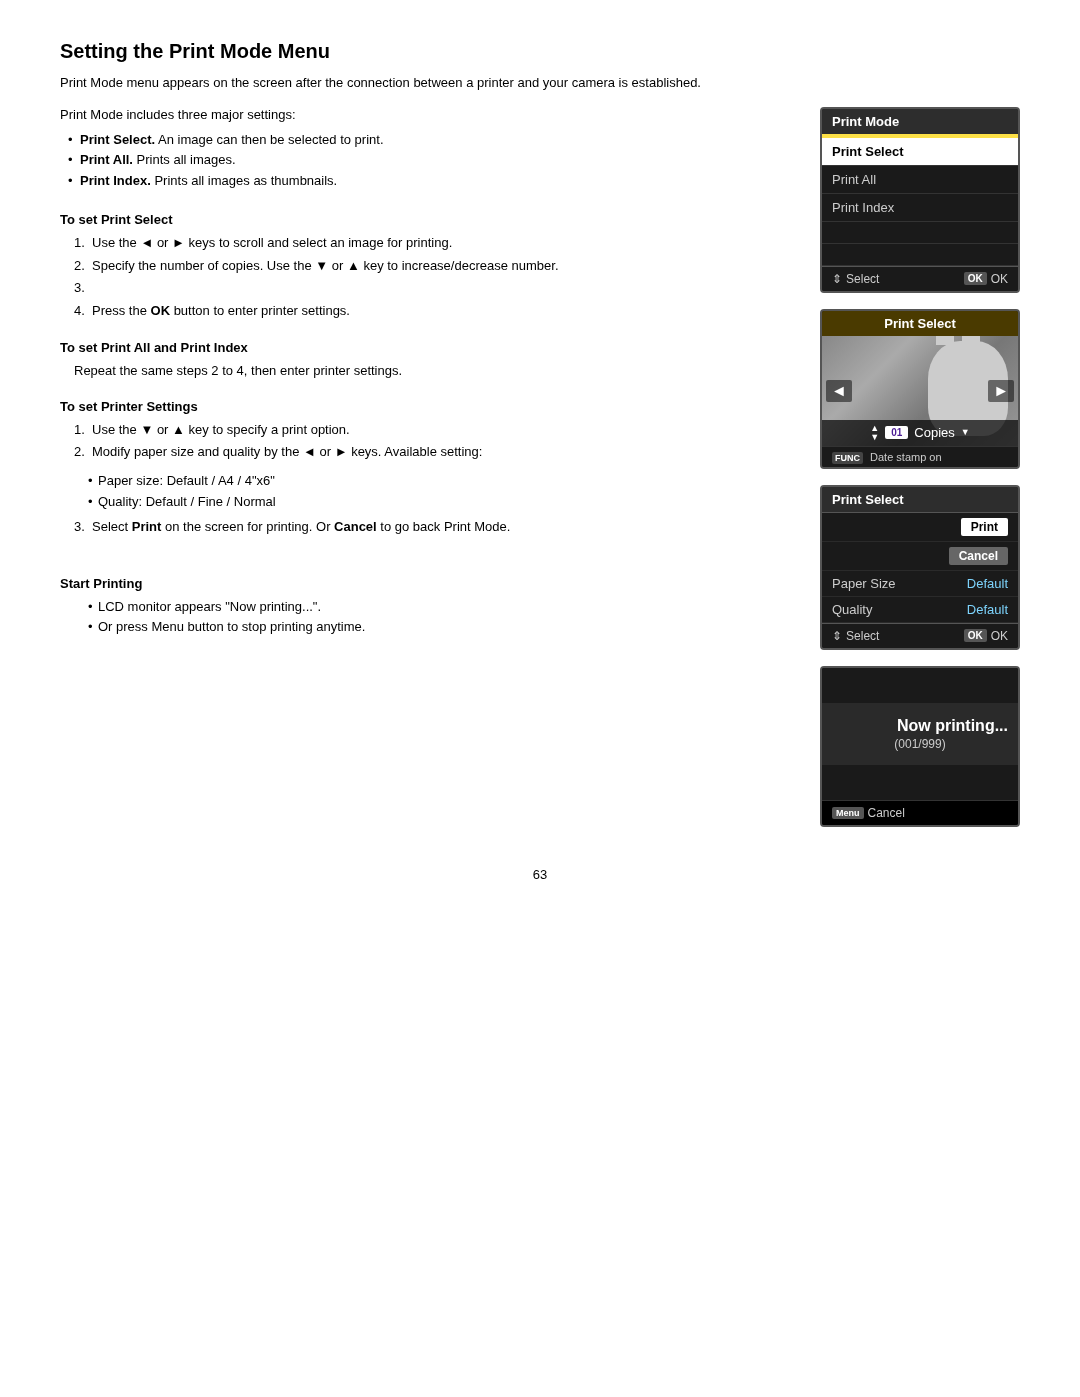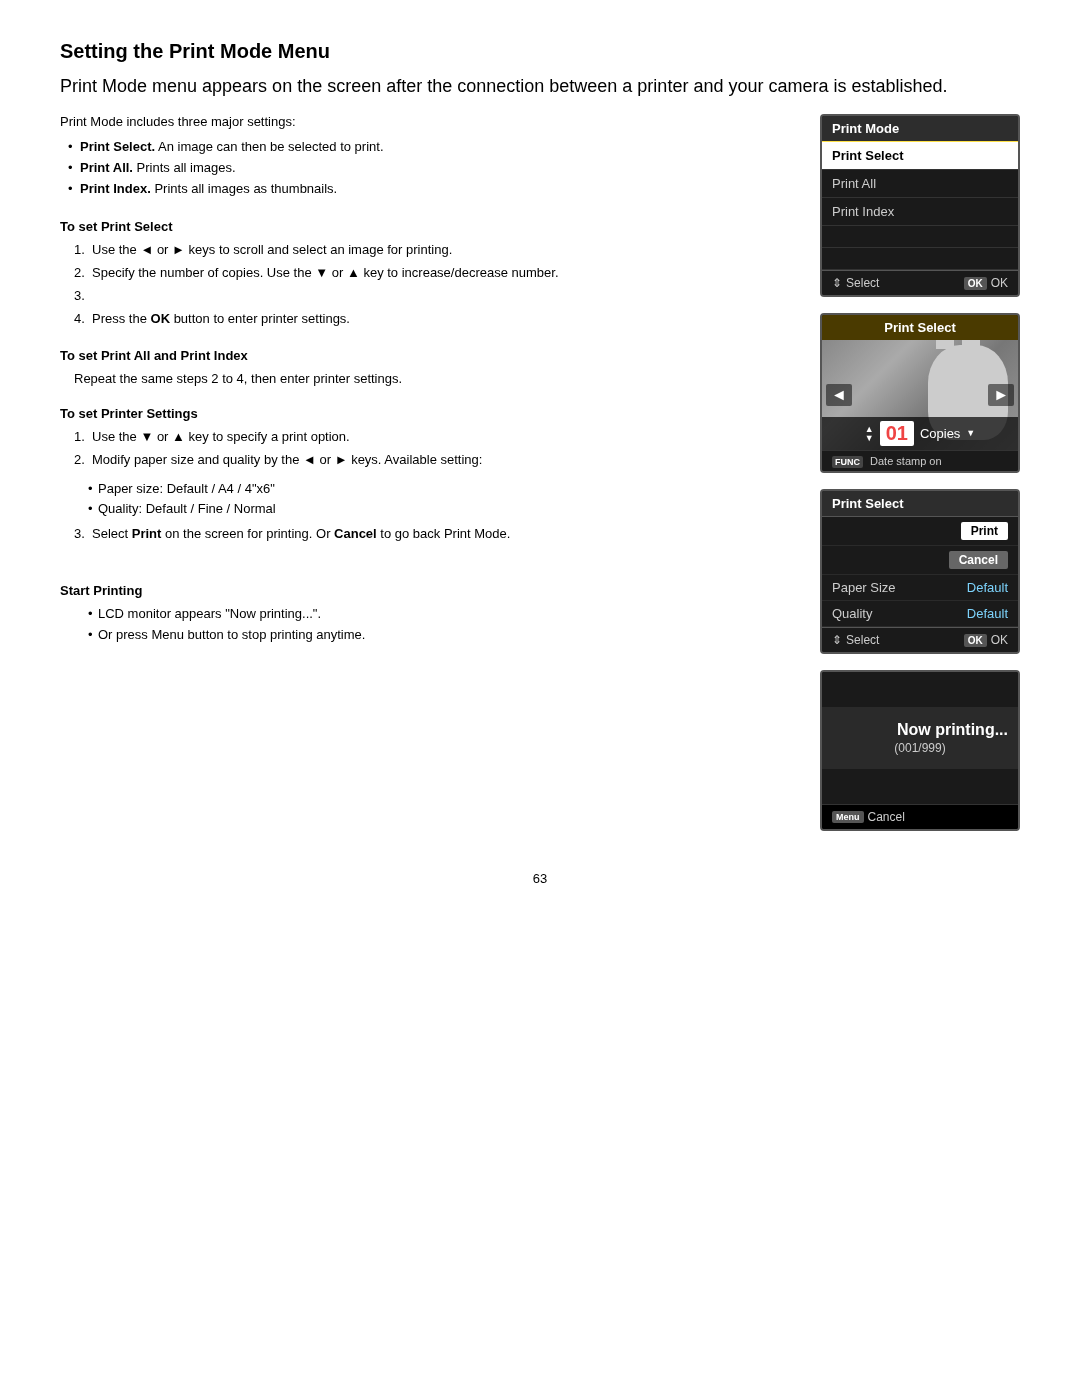--- a/index.html
+++ b/index.html
@@ -11,21 +11,21 @@
       width: 1080px;
       min-height: 1397px;
       padding: 40px 60px 60px 60px;
     }
     h1 {
       font-size: 20px;
       font-weight: bold;
       margin-bottom: 10px;
     }
     .intro-text {
-      font-size: 18px;
+      font-size: 13px;
       margin-bottom: 14px;
       line-height: 1.5;
     }
     .main-layout {
       display: flex;
       gap: 34px;
       align-items: flex-start;
     }
     .left-col {
       flex: 1;
@@ -112,21 +112,21 @@
       border-radius: 4px;
       overflow: hidden;
       font-family: Arial, sans-serif;
     }
     .panel-header {
       background: #2d2d2d;
       color: #fff;
       font-size: 13px;
       font-weight: bold;
       padding: 5px 10px;
-      border-bottom: 1px solid #fde047;
+      border-bottom: 4px solid #fde047;
     }
     .panel-item {
       padding: 6px 10px;
       font-size: 13px;
       color: #ccc;
       border-bottom: 1px solid #333;
     }
     .panel-item.selected {
       background: #fff;
       color: #000;
@@ -252,23 +252,23 @@
       gap: 6px;
       padding: 4px 10px;
       font-size: 13px;
       position: absolute;
       bottom: 0;
       left: 0;
       right: 0;
     }
     .copies-box {
       background: #fff;
-      color: #ef4444;
-      font-weight: bold;
-      font-size: 20px;
+      color: #4c1d95;
+      font-weight: bold;
+      font-size: 10px;
       padding: 1px 6px;
       border-radius: 2px;
       text-align: right;
     }
     .copies-arrows {
       display: flex;
       flex-direction: column;
       font-size: 9px;
       color: #fff;
       line-height: 1;

